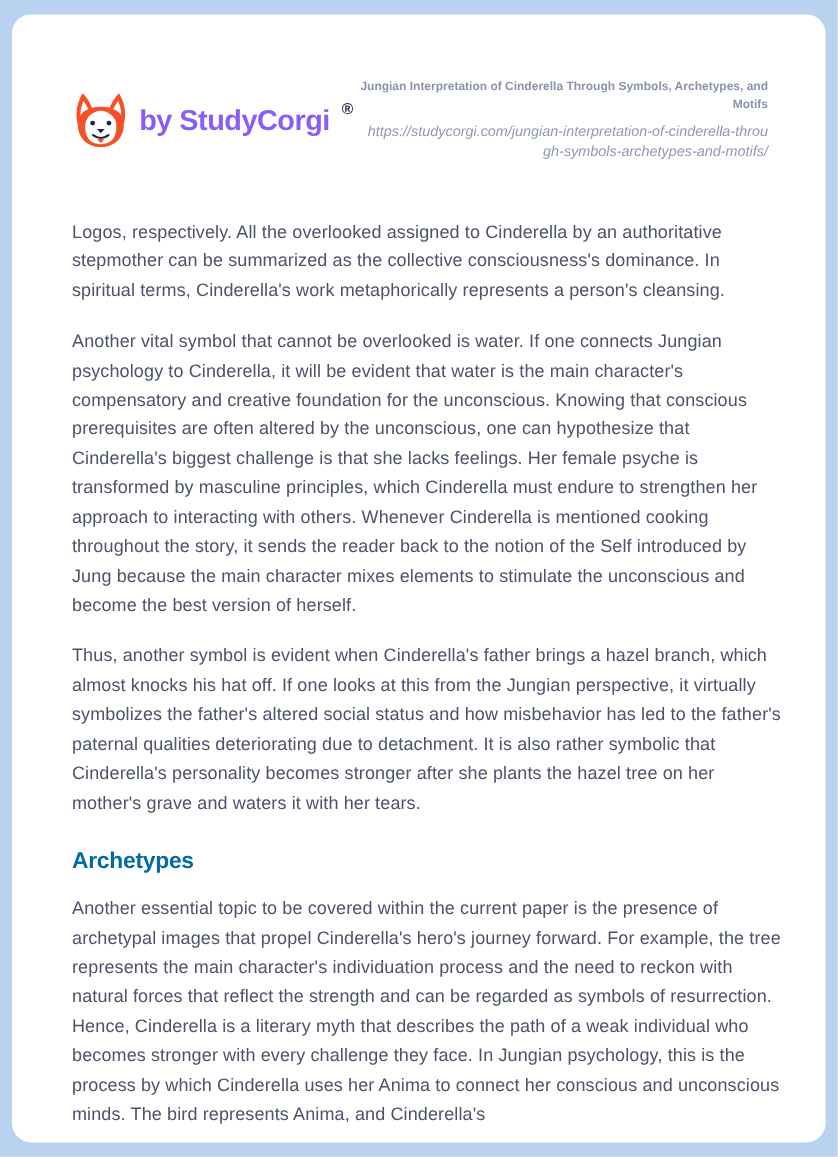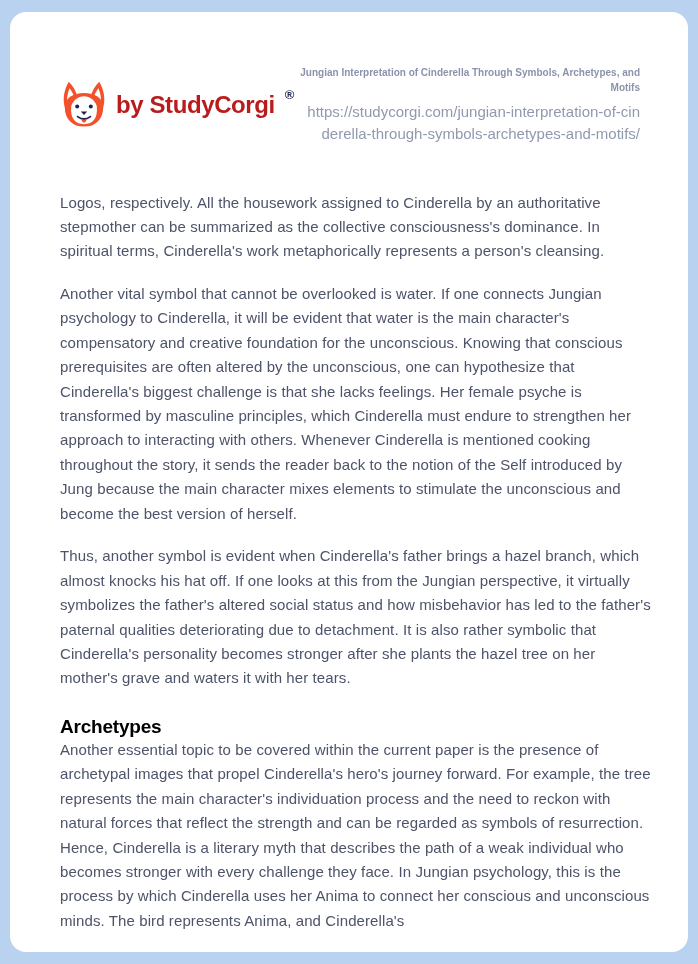--- a/index.html
+++ b/index.html
@@ -32,21 +32,21 @@
   .brand {
     display: flex;
     align-items: center;
     gap: 8px;
     flex: 0 0 auto;
   }
   .logo-icon { display: inline-flex; }
   .brand-text {
     font-size: 24px;
     font-weight: bold;
-    color: #b91c1c;
+    color: #8b5cf6;
     letter-spacing: -0.4px;
     white-space: nowrap;
   }
   .reg-mark {
     font-size: 13px;
     font-weight: bold;
     color: #1e2449;
     align-self: flex-start;
     margin-top: 10px;
     margin-left: 2px;
@@ -56,41 +56,43 @@
     text-align: right;
   }
   .doc-title {
     font-size: 10px;
     font-weight: bold;
     color: #8b93ac;
     line-height: 1.45;
     margin-bottom: 6px;
   }
   .doc-url {
-    font-size: 15px;
+    font-size: 12px;
     color: #9199af;
     line-height: 1.45;
     word-break: break-all;
+    font-style: italic;
   }
   
   .article {
     width: 596px;
   }
   .article p {
     font-size: 15px;
     line-height: 1.63;
     color: #4d5369;
     letter-spacing: 0.1px;
     margin-bottom: 18px;
   }
   .article h2 {
     font-size: 19px;
     font-weight: bold;
-    color: #000000;
+    color: #0369a1;
     margin-top: 25px;
+    margin-bottom: 17px;
     letter-spacing: -0.2px;
   }
 </style>
 </head>
 <body>
 
 <div class="card">
 
   <header class="doc-header">
 
@@ -124,20 +126,20 @@
     </div>
 
     <div class="doc-meta">
       <div class="doc-title">Jungian Interpretation of Cinderella Through Symbols, Archetypes, and Motifs</div>
       <div class="doc-url">https://studycorgi.com/jungian-interpretation-of-cinderella-through-symbols-archetypes-and-motifs/</div>
     </div>
 
   </header>
 
   <main class="article">
-    <p>Logos, respectively. All the housework assigned to Cinderella by an authoritative stepmother can be summarized as the collective consciousness's dominance. In spiritual terms, Cinderella's work metaphorically represents a person's cleansing.</p>
+    <p>Logos, respectively. All the overlooked assigned to Cinderella by an authoritative stepmother can be summarized as the collective consciousness's dominance. In spiritual terms, Cinderella's work metaphorically represents a person's cleansing.</p>
     <p>Another vital symbol that cannot be overlooked is water. If one connects Jungian psychology to Cinderella, it will be evident that water is the main character's compensatory and creative foundation for the unconscious. Knowing that conscious prerequisites are often altered by the unconscious, one can hypothesize that Cinderella's biggest challenge is that she lacks feelings. Her female psyche is transformed by masculine principles, which Cinderella must endure to strengthen her approach to interacting with others. Whenever Cinderella is mentioned cooking throughout the story, it sends the reader back to the notion of the Self introduced by Jung because the main character mixes elements to stimulate the unconscious and become the best version of herself.</p>
     <p>Thus, another symbol is evident when Cinderella's father brings a hazel branch, which almost knocks his hat off. If one looks at this from the Jungian perspective, it virtually symbolizes the father's altered social status and how misbehavior has led to the father's paternal qualities deteriorating due to detachment. It is also rather symbolic that Cinderella's personality becomes stronger after she plants the hazel tree on her mother's grave and waters it with her tears.</p>
     <h2>Archetypes</h2>
     <p>Another essential topic to be covered within the current paper is the presence of archetypal images that propel Cinderella's hero's journey forward. For example, the tree represents the main character's individuation process and the need to reckon with natural forces that reflect the strength and can be regarded as symbols of resurrection. Hence, Cinderella is a literary myth that describes the path of a weak individual who becomes stronger with every challenge they face. In Jungian psychology, this is the process by which Cinderella uses her Anima to connect her conscious and unconscious minds. The bird represents Anima, and Cinderella's</p>
   </main>
 
 </div>
 
 </body></html>

